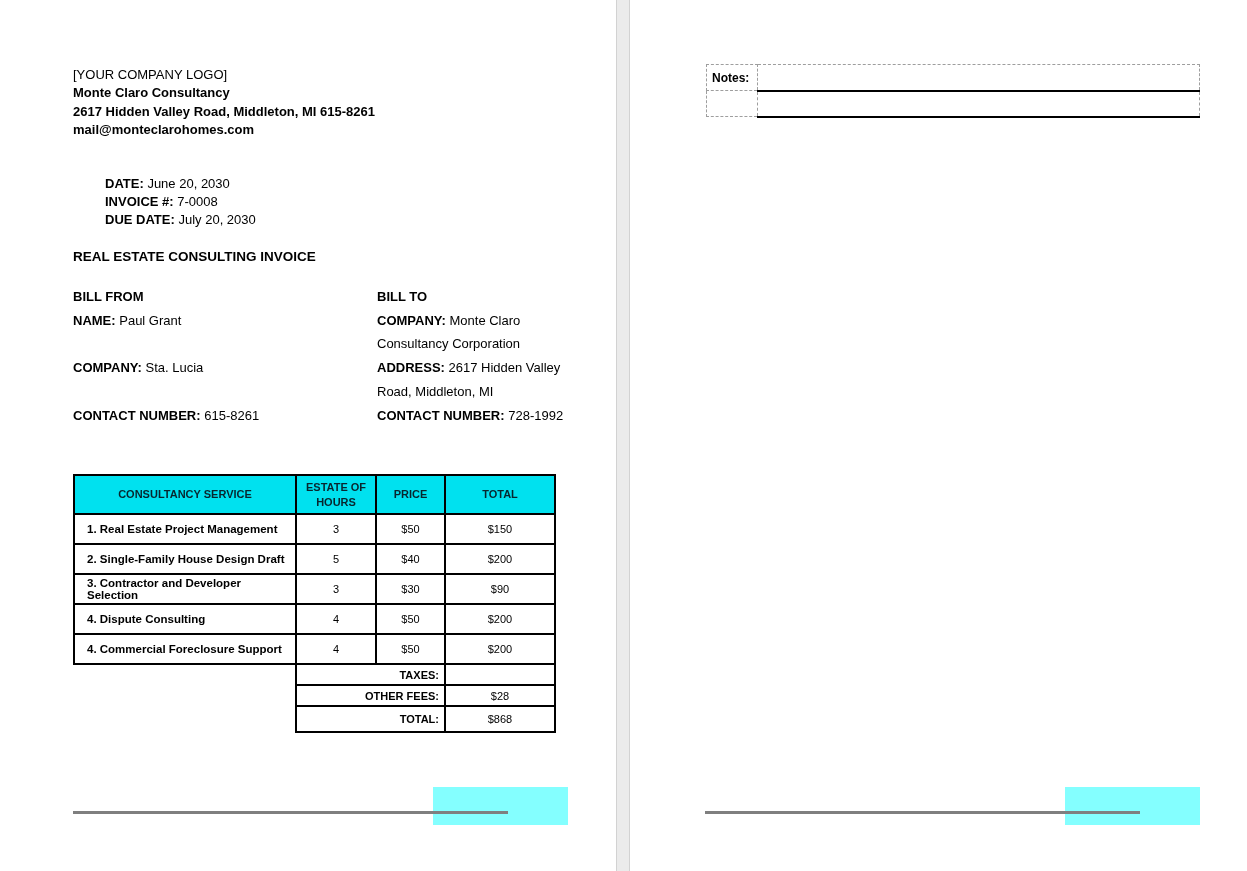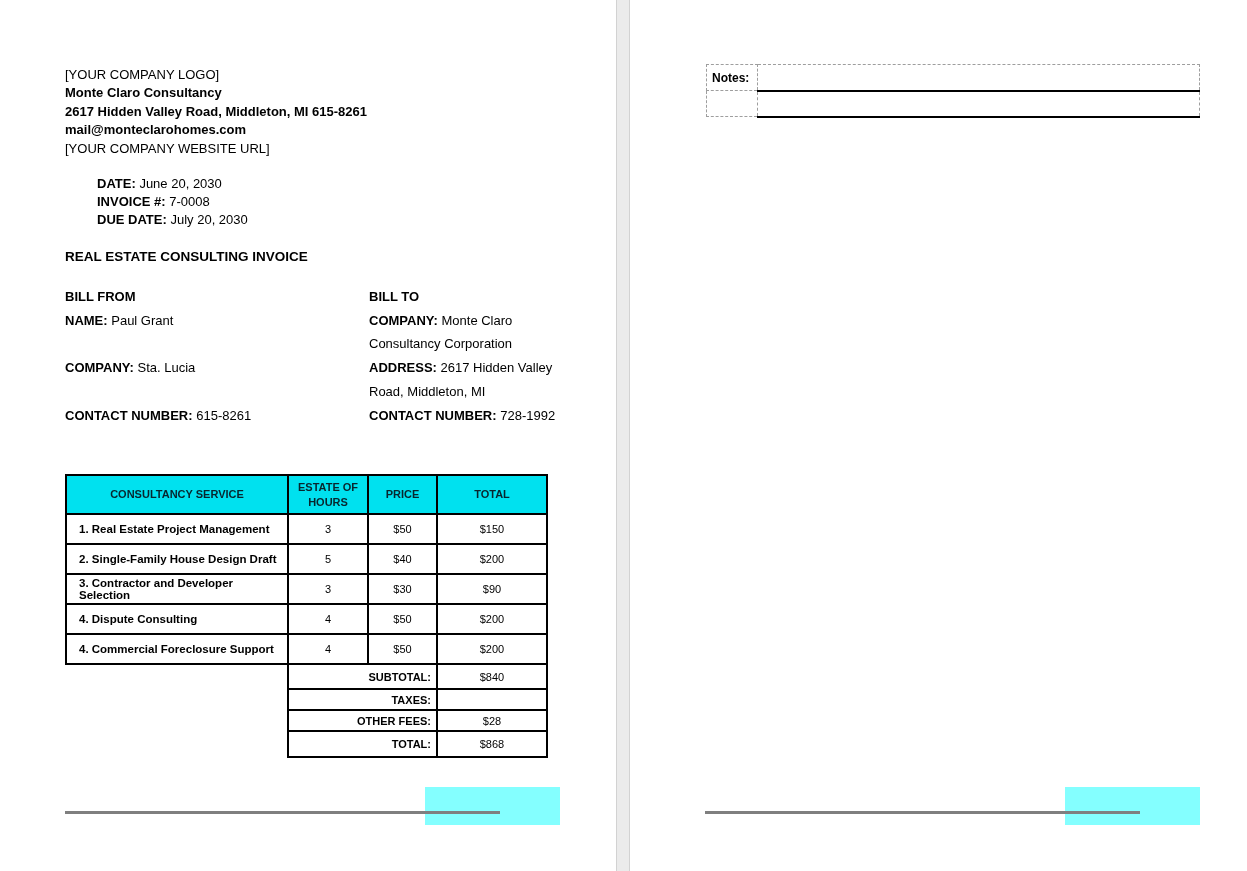--- a/index.html
+++ b/index.html
@@ -13,21 +13,21 @@
   .canvas { position: relative; width: 1247px; height: 871px; background: #fff; }
 
   
   .page-gap {
     position: absolute; left: 616px; top: 0; width: 14px; height: 871px;
     background: #ebebeb;
     border-left: 1px solid #d2d2d2; border-right: 1px solid #d2d2d2;
   }
 
   .page { position: absolute; top: 0; height: 871px; background: #fff; }
-  .page-left  { left: 0; width: 616px; border-radius: 25px; }
+  .page-left  { left: 8px; width: 616px; border-radius: 25px; }
   .page-right { left: 630px; width: 617px; border-radius: 32px; }
 
   
   .company-block { position: absolute; left: 65px; top: 66px; font-size: 13px; line-height: 18.4px; }
   .bold { font-weight: bold; }
 
   
   .meta-block { position: absolute; left: 65px; top: 175px; font-size: 13px; line-height: 18.2px; margin-left: 32px; }
 
   
@@ -92,21 +92,20 @@
 
 <div class="canvas">
 
   <div class="page page-left">
 
     <div class="company-block">
       <div>[YOUR COMPANY LOGO]</div>
       <div class="bold">Monte Claro Consultancy</div>
       <div class="bold">2617 Hidden Valley Road, Middleton, MI 615-8261</div>
       <div class="bold">mail@monteclarohomes.com</div>
-      <div>[YOUR COMPANY WEBSITE URL]</div>
     </div>
 
     <div class="meta-block">
       <div><span class="bold">DATE:</span> <span>June 20, 2030</span></div>
       <div><span class="bold">INVOICE #:</span> <span>7-0008</span></div>
       <div><span class="bold">DUE DATE:</span> <span>July 20, 2030</span></div>
     </div>
 
     <div class="doc-title">REAL ESTATE CONSULTING INVOICE</div>
 
@@ -162,25 +161,20 @@
         <td class="svc-num">4</td>
         <td class="svc-num">$50</td>
         <td class="svc-num">$200</td>
       </tr>
       <tr class="svc-row">
         <td class="svc-name">4. Commercial Foreclosure Support</td>
         <td class="svc-num">4</td>
         <td class="svc-num">$50</td>
         <td class="svc-num">$200</td>
       </tr>
-      <tr class="sum-row" style="height:25px">
-        <td class="sum-spacer"></td>
-        <td class="sum-label" colspan="2">SUBTOTAL:</td>
-        <td class="sum-value">$840</td>
-      </tr>
       <tr class="sum-row" style="height:21px">
         <td class="sum-spacer"></td>
         <td class="sum-label" colspan="2">TAXES:</td>
         <td class="sum-value"></td>
       </tr>
       <tr class="sum-row" style="height:21px">
         <td class="sum-spacer"></td>
         <td class="sum-label" colspan="2">OTHER FEES:</td>
         <td class="sum-value">$28</td>
       </tr>

